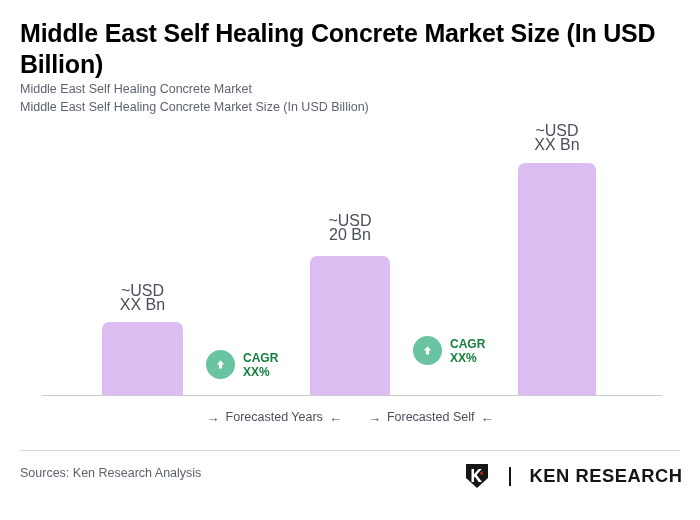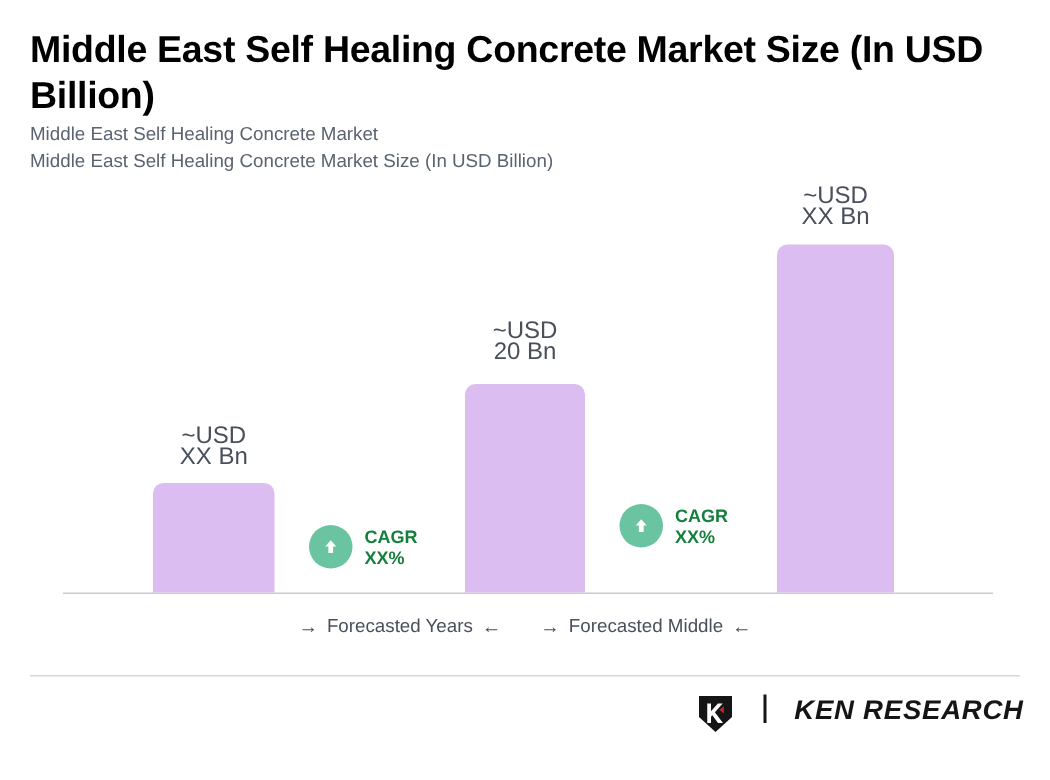--- a/index.html
+++ b/index.html
@@ -163,23 +163,23 @@
     font-size: 12.5px;
     color: #5c6370;
     white-space: nowrap;
   }
 
   .brand {
     position: absolute;
     right: 19px;
     top: 463px;
     display: flex;
+    align-items: center;
     gap: 20px;
     height: 26px;
-    font-style: italic;
   }
   .brand-mark { display: block; }
   .brand-bar {
     width: 2px;
     height: 19px;
     background: #151515;
   }
   .brand-name {
     font-family: "Liberation Sans", sans-serif;
     font-size: 18px;
@@ -251,26 +251,27 @@
   </div>
 
   <div class="legend">
     <div class="legend-item">
       <span class="legend-arrow">→</span>
       <span>Forecasted Years</span>
       <span class="legend-arrow">←</span>
     </div>
     <div class="legend-item">
       <span class="legend-arrow">→</span>
-      <span>Forecasted Middle</span>
+      <span>Forecasted Self</span>
       <span class="legend-arrow">←</span>
     </div>
   </div>
 
   <div class="footer-sep"></div>
+  <div class="sources">Sources: Ken Research Analysis</div>
 
   <div class="brand">
     <svg class="brand-mark" width="24" height="26" viewBox="0 0 24 26" aria-hidden="true">
       <path d="M1 1 H23 V15 L12 25 L1 15 Z" fill="#151515"></path>
       <path d="M6.5 6 H9 V11.2 L13.6 6 H16.8 L11.6 11.8 L17 19 H13.7 L9.9 13.8 L9 14.8 V19 H6.5 Z" fill="#ffffff"></path>
       <path d="M14.6 10.2 L17.6 7.8 L17.6 12.6 Z" fill="#d12027"></path>
     </svg>
     <div class="brand-bar"></div>
     <div class="brand-name">KEN RESEARCH</div>
   </div>

